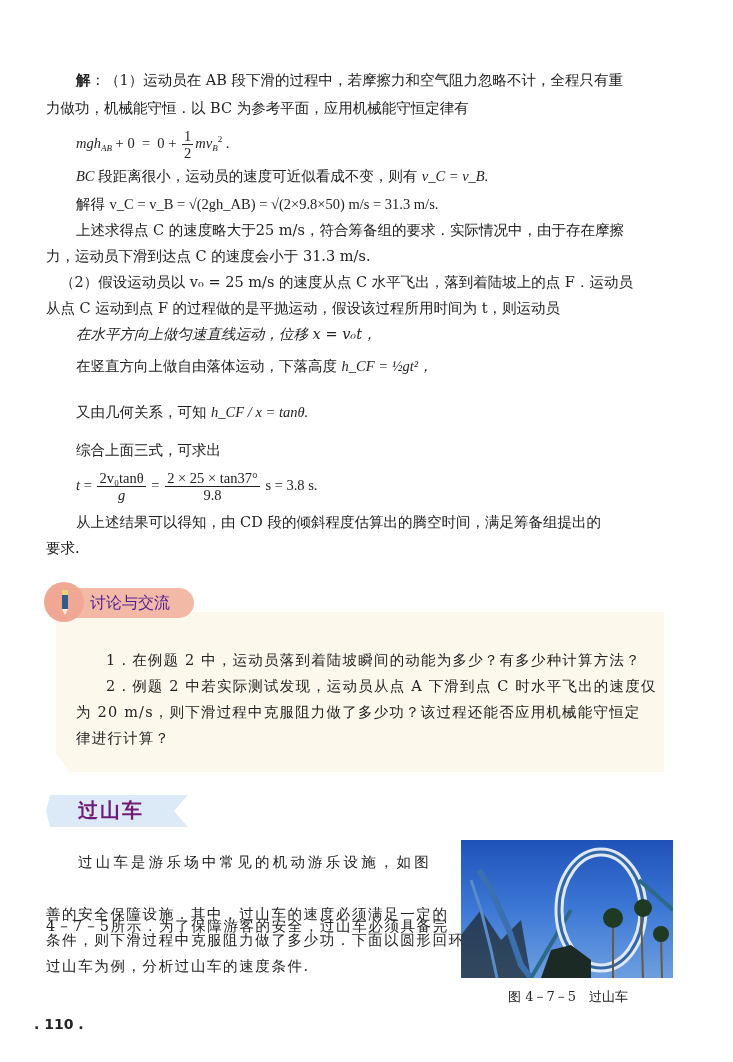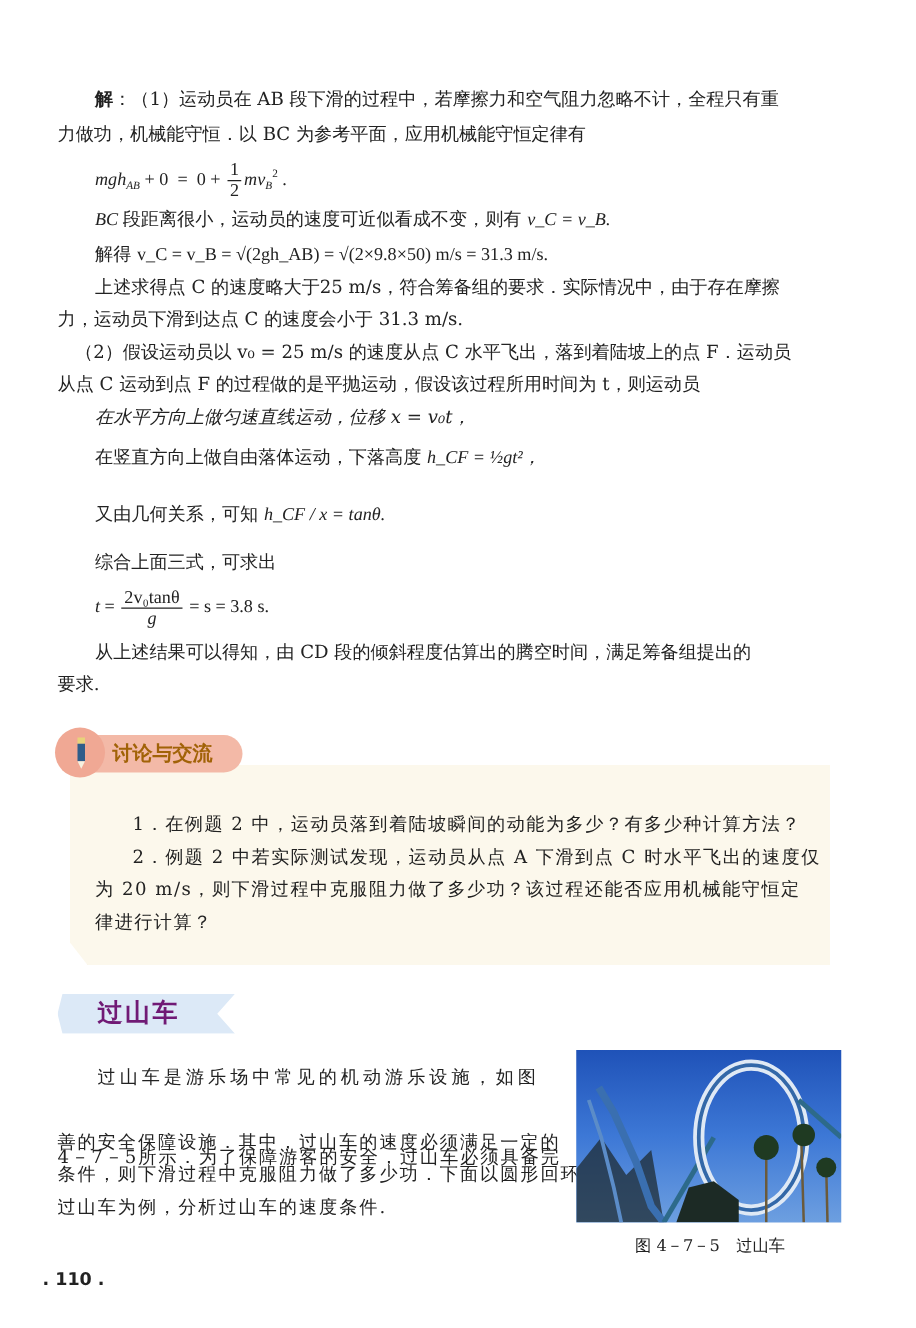--- a/index.html
+++ b/index.html
@@ -23,21 +23,21 @@
   }
   .discuss-tag {
     position: absolute; left: 48px; top: 588px; height: 30px; width: 146px;
     background: #f3b9a7; border-radius: 15px; 
   }
   .discuss-circle {
     position: absolute; left: 44px; top: 582px; width: 40px; height: 40px; border-radius: 50%;
     background: #f0a894;
   }
   .discuss-title {
-    position: absolute; left: 90px; top: 593px; font-family: "DejaVu Sans", sans-serif; font-size: 16px; font-weight: bold; color: #a16207;
+    position: absolute; left: 90px; top: 593px; font-family: "DejaVu Sans", sans-serif; font-size: 16px; font-weight: normal; color: #4c1d95;
   }
   .pen-icon { position: absolute; left: 60px; top: 588px; width: 10px; height: 28px; }
 
   .ribbon {
     position: absolute; left: 46px; top: 795px; width: 142px; height: 32px; background: #dce9f7;
     clip-path: polygon(4px 0, 100% 0, 90% 50%, 100% 100%, 4px 100%, 0 50%);
   }
   .ribbon-title {
     position: absolute; left: 78px; top: 797px; font-family: "DejaVu Sans", sans-serif; font-size: 20px; font-weight: bold; color: #701a75; letter-spacing: 2px;
   }
@@ -82,20 +82,24 @@
   <span>又由几何关系，可知 </span><span class="it">h_CF / x = tanθ.</span>
 </div>
 <div class="line" style="left:76px; top:440px;">综合上面三式，可求出</div>
 
 <div class="line" style="left:76px; top:470px; font-family:'Liberation Serif',serif;">
   <span class="it">t</span> =
   <span class="frac">
       <span class="num">2v₀tanθ</span>
       <span class="den it">g</span>
     </span> =
+  <span class="frac">
+      <span class="num">2 × 25 × tan37°</span>
+      <span class="den">9.8</span>
+    </span>
   <span>s = 3.8 s.</span>
 </div>
 
 <div class="line" style="left:76px; top:512px;">从上述结果可以得知，由 CD 段的倾斜程度估算出的腾空时间，满足筹备组提出的</div>
 <div class="line" style="left:46px; top:538px;">要求.</div>
 
 <div class="discuss-box"></div>
 <div class="discuss-tag"></div>
 <div class="discuss-circle"></div>
 <svg class="pen-icon" viewBox="0 0 10 28">

